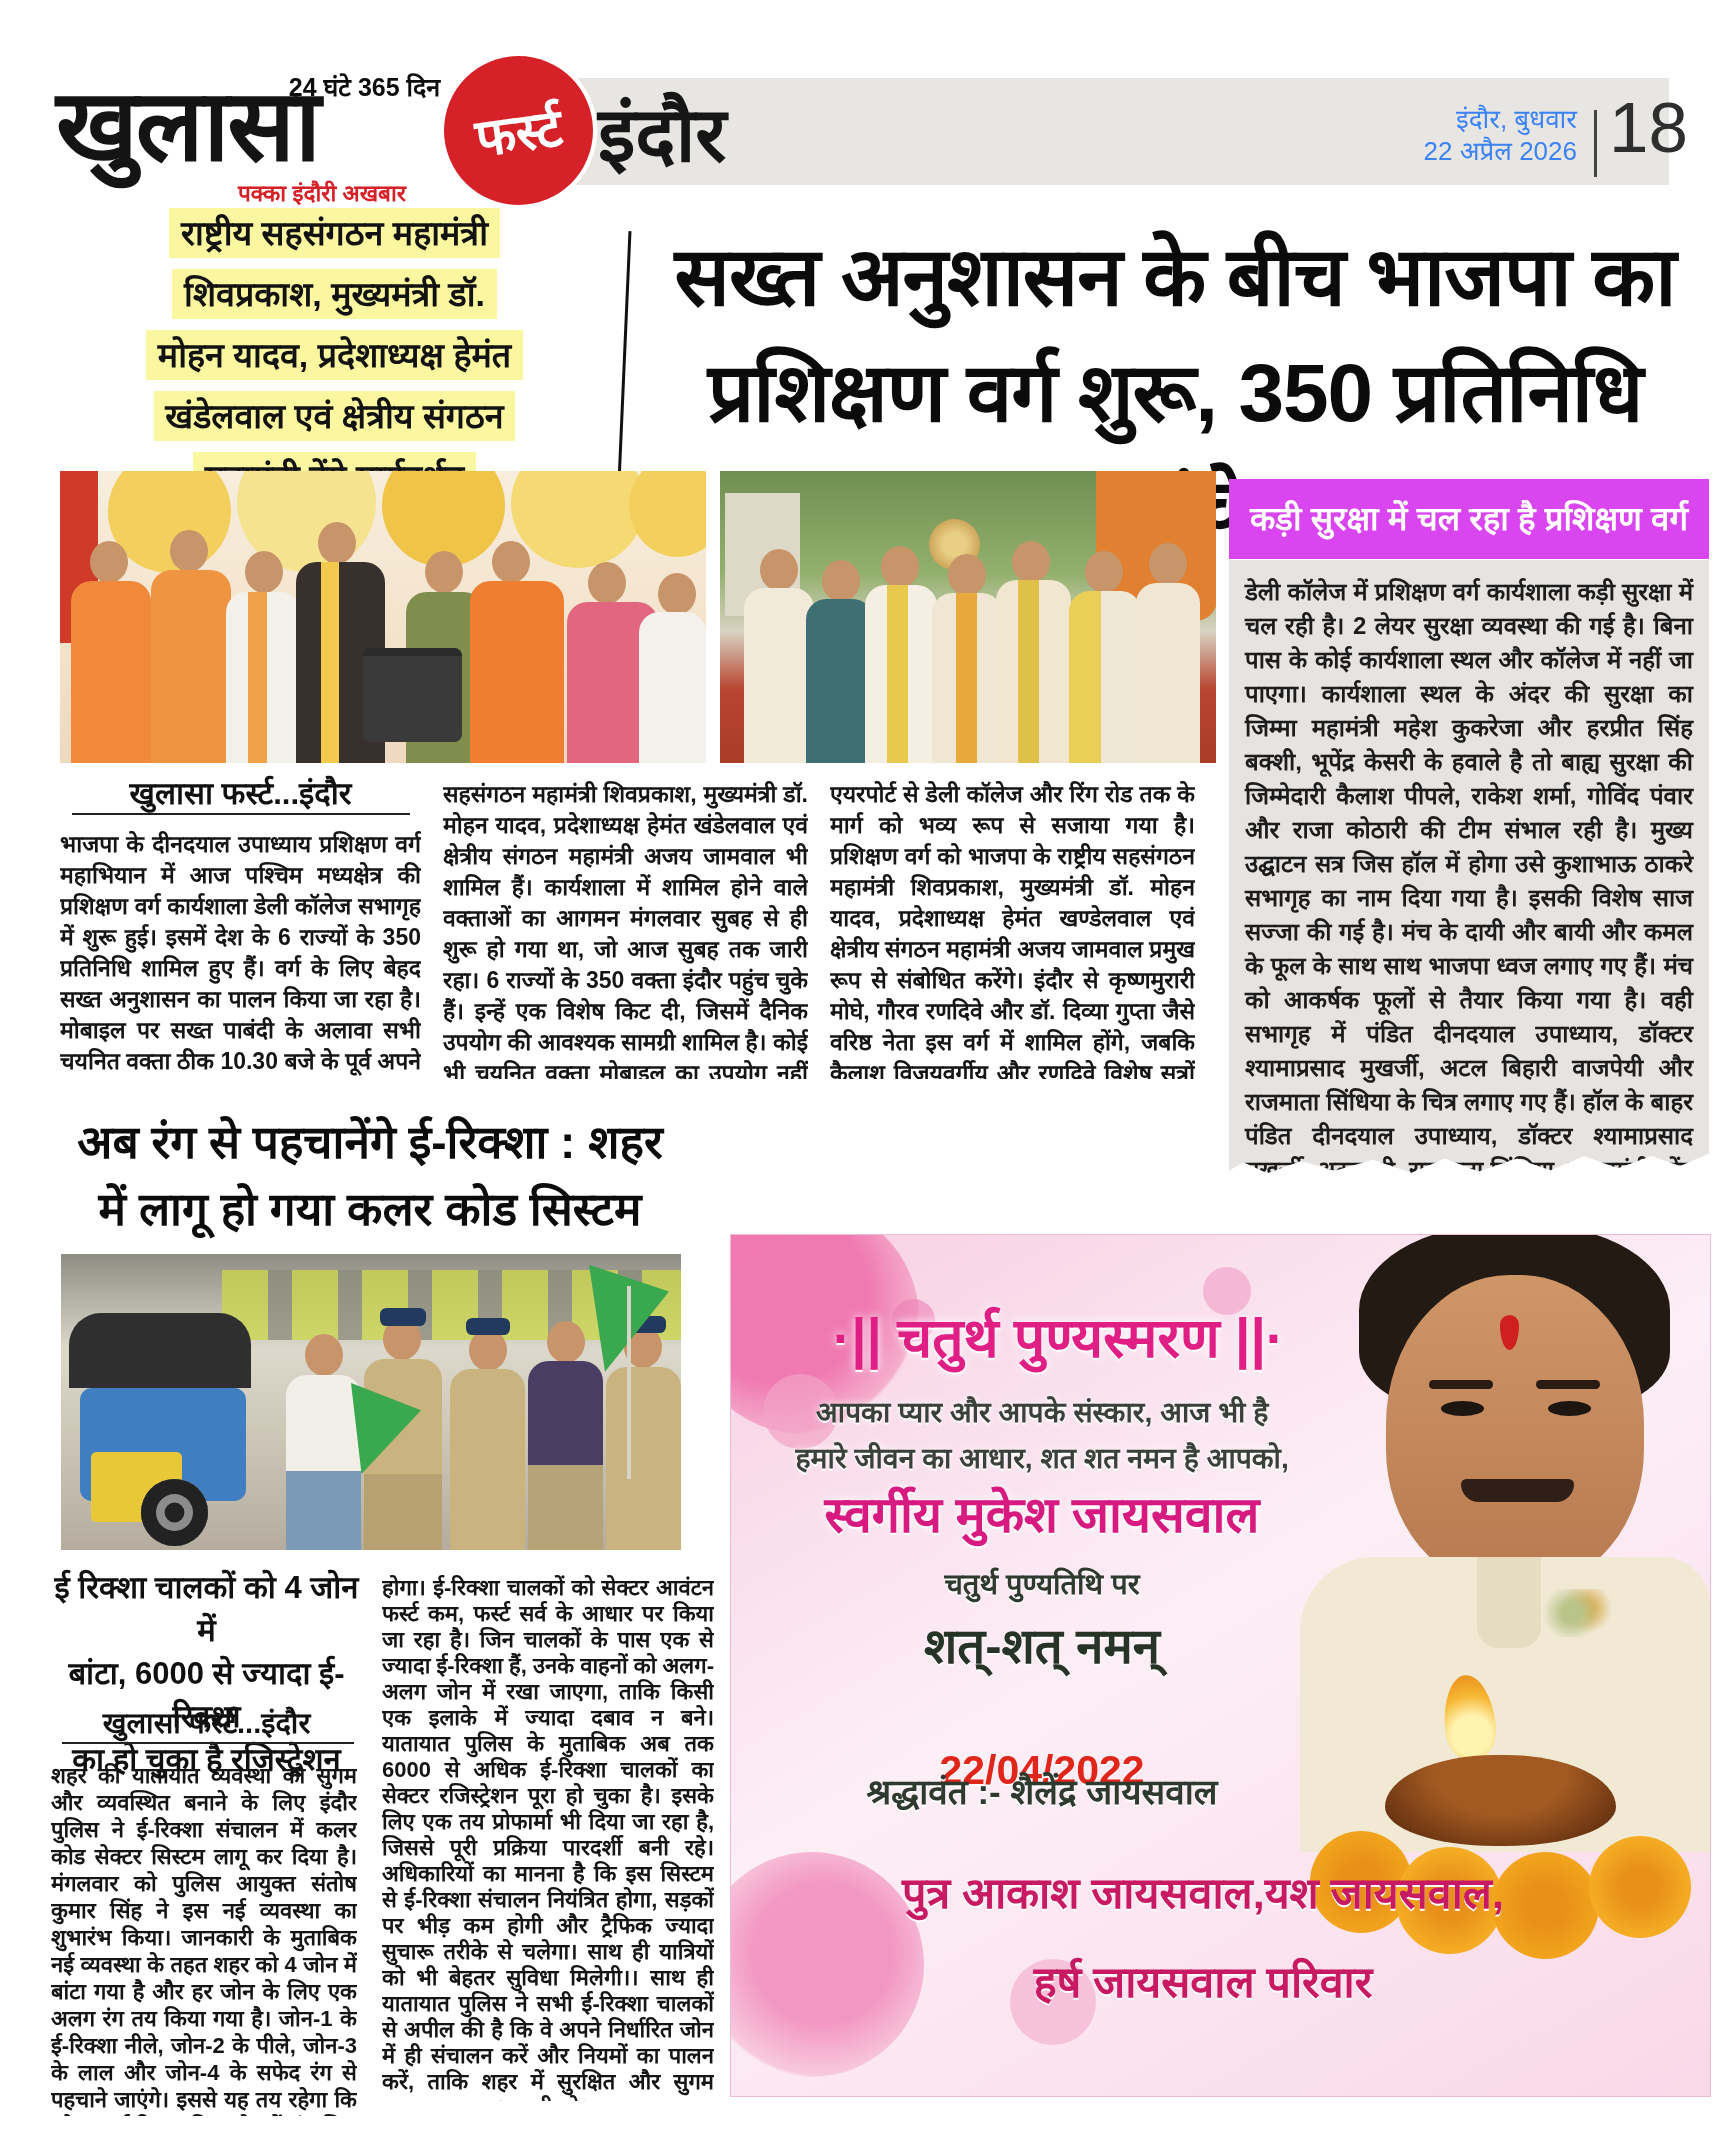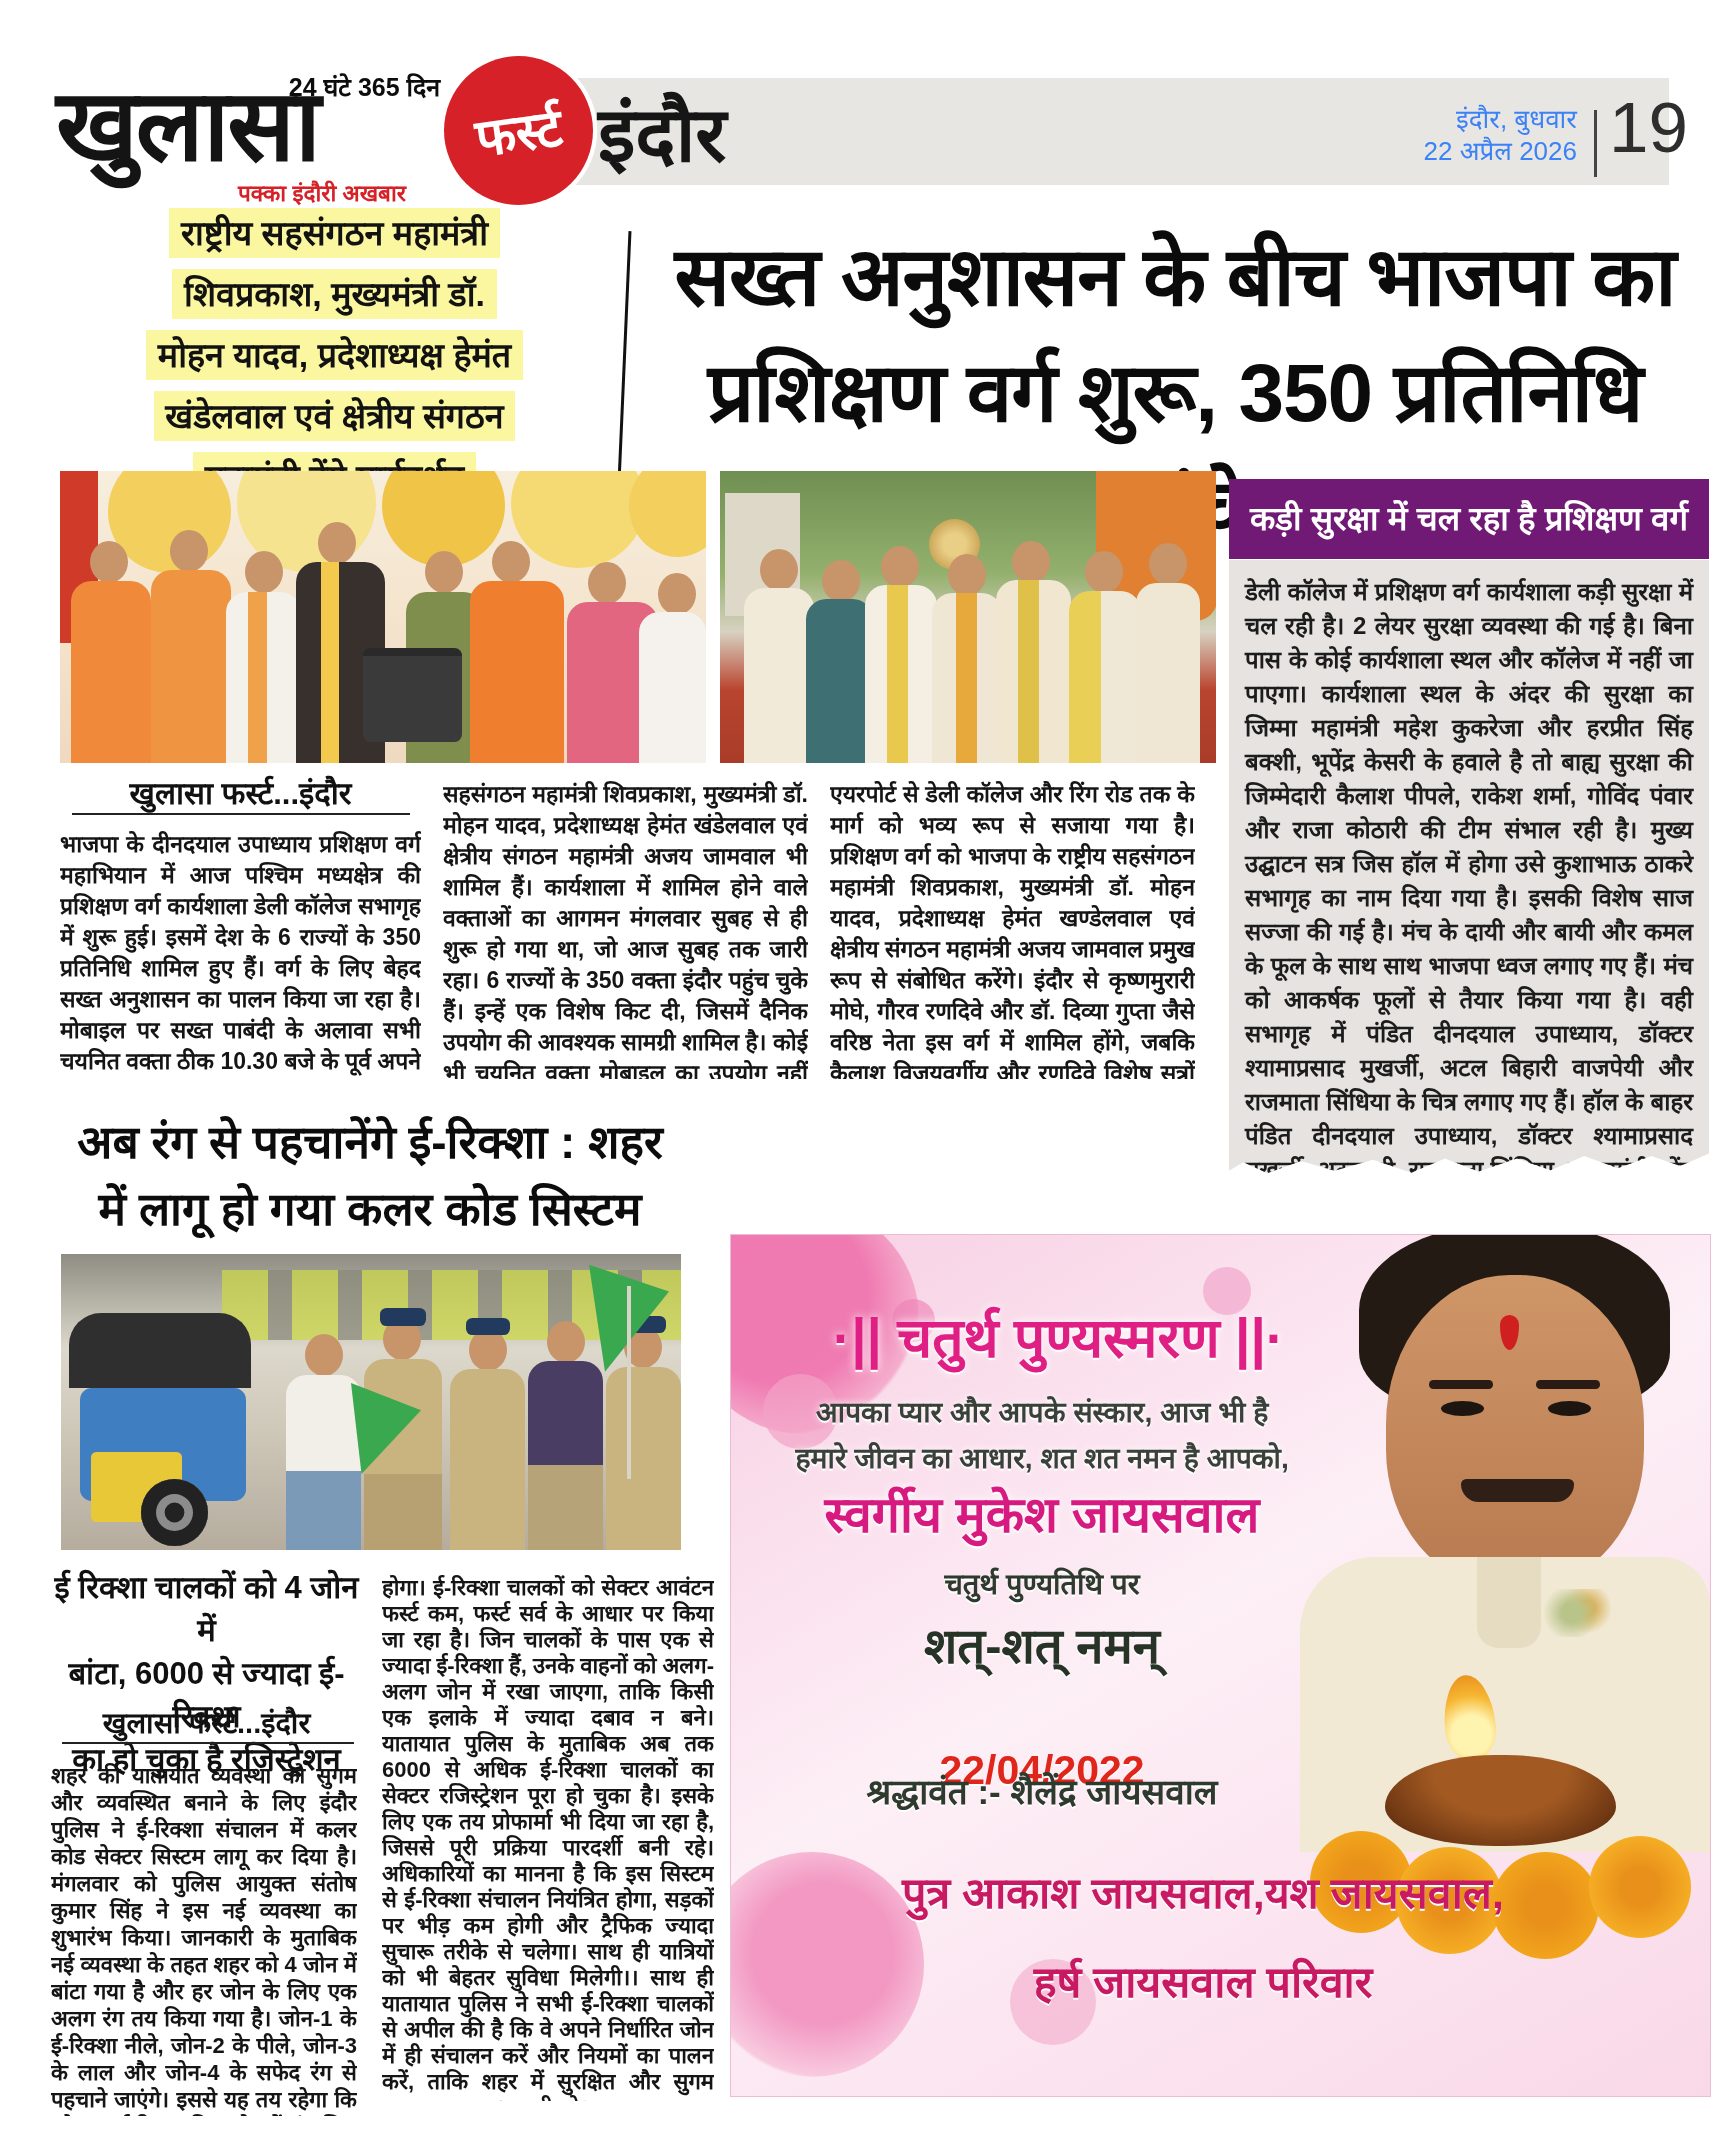--- a/index.html
+++ b/index.html
@@ -24,21 +24,21 @@
   .slant{left:621px;top:231px;width:2.7px;height:343px;background:#111;transform:rotate(2.5deg);}
   .headline{left:636px;top:219px;width:1078px;text-align:center;font-size:82px;line-height:116px;font-weight:900;letter-spacing:-1.1px;color:#0b0b0b;}
   
   .photo{overflow:hidden;}
   .p1{left:60px;top:471px;width:646px;height:292px;background:linear-gradient(180deg,#f7eedd 0%,#f4e3cc 55%,#efd9c0 100%);}
   .p2{left:720px;top:471px;width:496px;height:292px;background:linear-gradient(180deg,#6f8f52 0%,#93b06d 35%,#d8d2c2 55%,#b8452f 75%,#a93c28 100%);}
   .p3{left:61px;top:1254px;width:620px;height:296px;background:linear-gradient(180deg,#8f8d83 0%,#dcd8cb 32%,#cfc9ba 58%,#b5ac9e 100%);}
   .head{position:absolute;width:38px;height:42px;border-radius:50%;background:#c8946a;}
   .torso{position:absolute;border-radius:20.4px 20.4px 0 0;}
   
-  .sbhead{left:1229px;top:479px;width:480px;height:80px;background:#701a75;color:#fff;font-size:33px;font-weight:800;line-height:80px;text-align:center;}
+  .sbhead{left:1229px;top:479px;width:480px;height:80px;background:#d946ef;color:#fff;font-size:33px;font-weight:800;line-height:80px;text-align:center;}
   .sbpanel{left:1229px;top:560px;width:480px;height:617px;background:#e6e3e0;
     clip-path:polygon(0 0,100% 0,100% 96.2%,94% 98.2%,88% 96.6%,81% 98.6%,74% 96.6%,67% 98.9%,60% 97%,52% 99.1%,45% 97%,38% 99.3%,30% 97.2%,22% 99%,15% 97.4%,8% 99.4%,3% 97.6%,0 99%);}
   .sbtext{padding:15px 16px 0 16px;font-size:24px;line-height:34px;font-weight:600;color:#1c1c1c;}
   
   .byline{font-size:31px;font-weight:700;color:#111;}
   .rule{height:2.1px;background:#222;}
   .bodytxt{font-size:23px;line-height:31px;font-weight:600;color:#151515;}
   
   .h2line{left:51px;top:1109px;width:638px;text-align:center;font-size:46px;line-height:67px;font-weight:900;color:#0c0c0c;}
   .subhead{left:51px;top:1566px;width:311px;text-align:center;font-size:31px;line-height:43px;font-weight:900;color:#101010;}
@@ -64,21 +64,21 @@
   <div class="abs badge">
     <div class="abs badgetxt">फर्स्ट</div>
   </div>
   <div class="abs tagbottom ctr">पक्का इंदौरी अखबार</div>
   <div class="abs edition">इंदौर</div>
   <div class="abs dateblock">
     <div>इंदौर, बुधवार</div>
     <div>22 अप्रैल 2026</div>
   </div>
   <div class="abs vrule"></div>
-  <div class="abs pagenum">19</div>
+  <div class="abs pagenum">18</div>
 
   <div class="abs kicker">
     <span>राष्ट्रीय सहसंगठन महामंत्री</span><br>
     <span>शिवप्रकाश, मुख्यमंत्री डॉ.</span><br>
     <span>मोहन यादव, प्रदेशाध्यक्ष हेमंत</span><br>
     <span>खंडेलवाल एवं क्षेत्रीय संगठन</span><br>
     <span>महामंत्री देंगे मार्गदर्शन</span>
   </div>
   <div class="abs slant"></div>
   <div class="abs headline">

